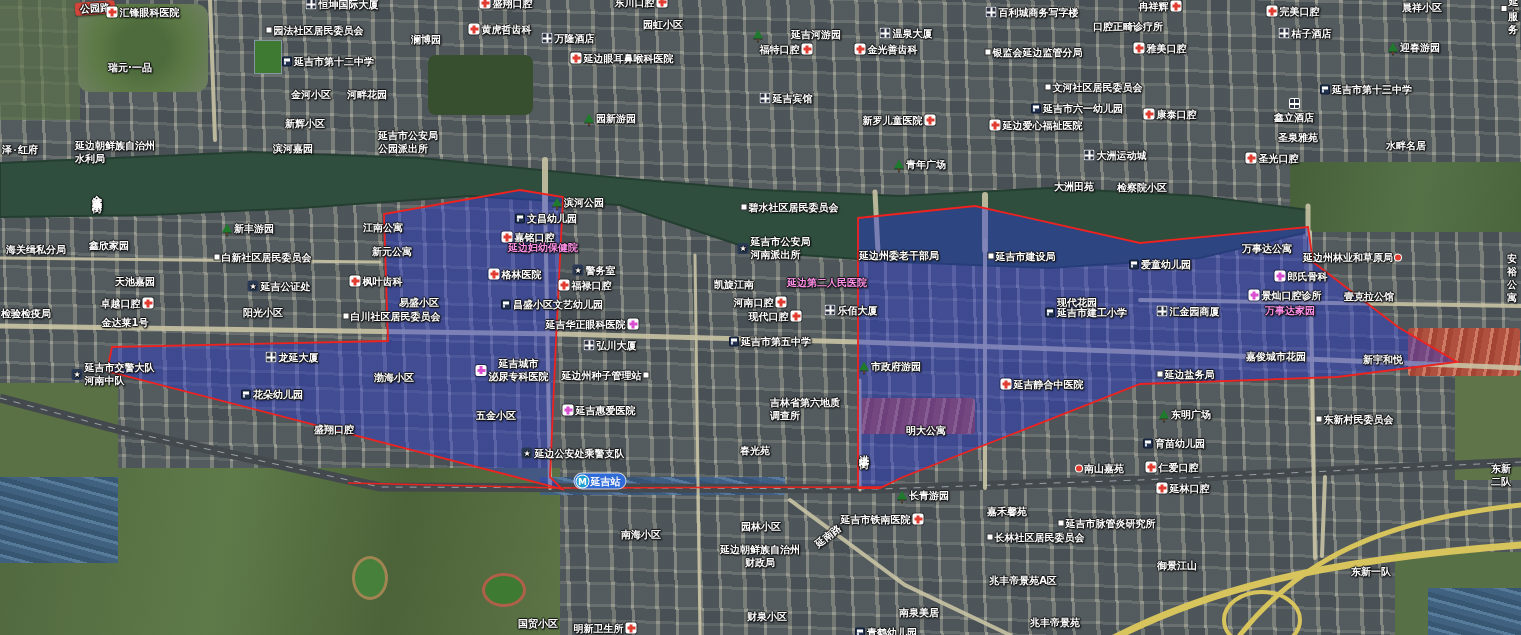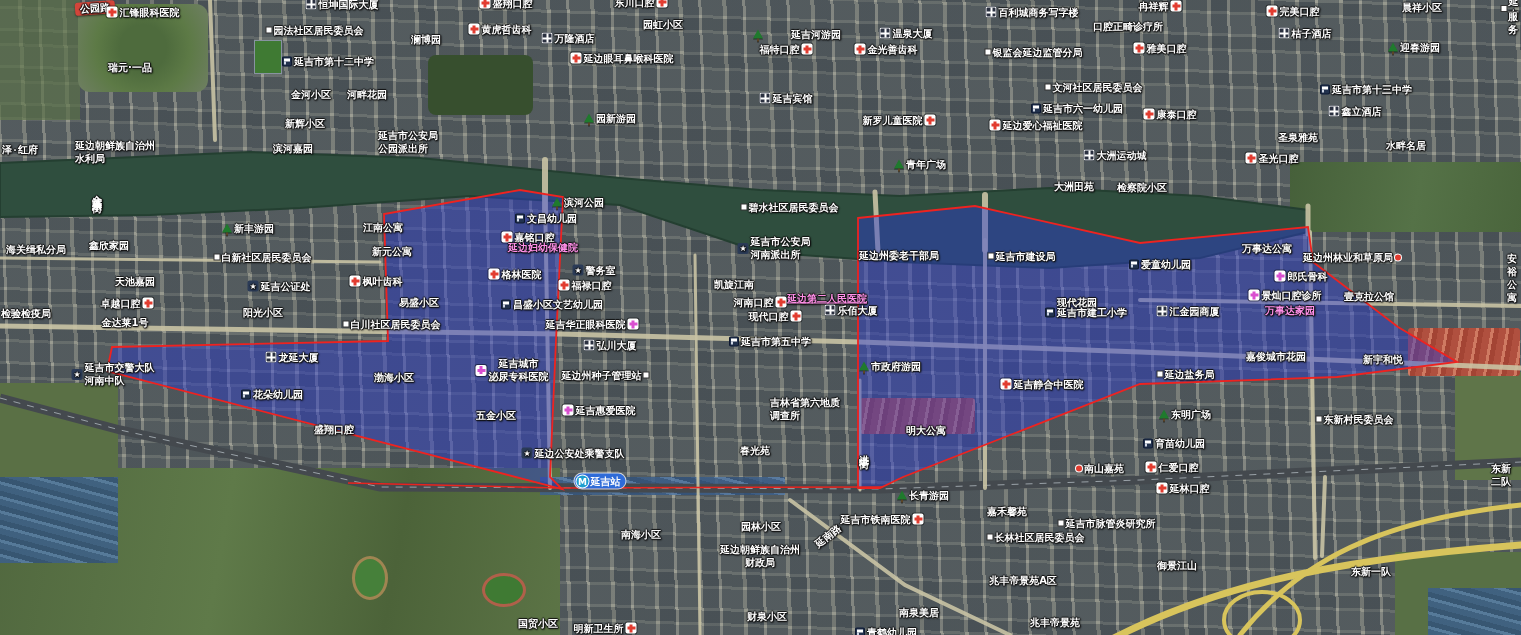--- a/index.html
+++ b/index.html
@@ -141,21 +141,21 @@
       <div class="lbl" style="left: 906px; top: 33px;"><span class="ic ic-building"></span><span class="tx">温泉大厦</span></div>
       <div class="lbl" style="left: 886px; top: 49px;"><span class="ic ic-cross"></span><span class="tx">金光善齿科</span></div>
       <div class="lbl" style="left: 1034px; top: 52px;"><span class="ic ic-dot"></span><span class="tx">银监会延边监管分局</span></div>
       <div class="lbl" style="left: 786px; top: 98px;"><span class="ic ic-building"></span><span class="tx">延吉宾馆</span></div>
       <div class="lbl" style="left: 1094px; top: 87px;"><span class="ic ic-dot"></span><span class="tx">文河社区居民委员会</span></div>
       <div class="lbl" style="left: 899px; top: 120px;"><span class="tx">新罗儿童医院</span><span class="ic ic-cross"></span></div>
       <div class="lbl" style="left: 1077px; top: 108px;"><span class="ic ic-school"></span><span class="tx">延吉市六一幼儿园</span></div>
       <div class="lbl" style="left: 1036px; top: 125px;"><span class="ic ic-cross"></span><span class="tx">延边爱心福祉医院</span></div>
       <div class="lbl" style="left: 1170px; top: 114px;"><span class="ic ic-cross"></span><span class="tx">康泰口腔</span></div>
       <div class="lbl" style="left: 1366px; top: 89px;"><span class="ic ic-school"></span><span class="tx">延吉市第十三中学</span></div>
-      <div class="lbl" style="left: 1355px; top: 111px;"><span class="ic ic-building"></span><span class="tx">鑫立酒店</span></div>
+      <div class="lbl" style="left: 1294px; top: 111px; flex-direction: column;"><span class="ic ic-building"></span><span class="tx">鑫立酒店</span></div>
       <div class="lbl" style="left: 1298px; top: 137px;"><span class="tx">圣泉雅苑</span></div>
       <div class="lbl" style="left: 1406px; top: 145px;"><span class="tx">水畔名居</span></div>
       <div class="lbl" style="left: 1272px; top: 158px;"><span class="ic ic-cross"></span><span class="tx">圣光口腔</span></div>
       <div class="lbl" style="left: 328px; top: 61px;"><span class="ic ic-school"></span><span class="tx">延吉市第十二中学</span></div>
       <div class="lbl" style="left: 311px; top: 94px;"><span class="tx">金河小区</span></div>
       <div class="lbl" style="left: 367px; top: 94px;"><span class="tx">河畔花园</span></div>
       <div class="lbl" style="left: 130px; top: 67px;"><span class="tx">瑞元·一品</span></div>
       <div class="lbl" style="left: 305px; top: 123px;"><span class="tx">新辉小区</span></div>
       <div class="lbl" style="left: 293px; top: 148px;"><span class="tx">滨河嘉园</span></div>
       <div class="lbl" style="left: 115px; top: 152px;"><span class="tx" style="text-align: left;">延边朝鲜族自治州
@@ -188,39 +188,39 @@
       <div class="lbl" style="left: 515px; top: 274px;"><span class="ic ic-cross"></span><span class="tx">格林医院</span></div>
       <div class="lbl" style="left: 594px; top: 270px;"><span class="ic ic-star">★</span><span class="tx">警务室</span></div>
       <div class="lbl" style="left: 585px; top: 285px;"><span class="ic ic-cross"></span><span class="tx">福禄口腔</span></div>
       <div class="lbl" style="left: 552px; top: 304px;"><span class="ic ic-school"></span><span class="tx">昌盛小区文艺幼儿园</span></div>
       <div class="lbl" style="left: 419px; top: 302px;"><span class="tx">易盛小区</span></div>
       <div class="lbl" style="left: 790px; top: 207px;"><span class="ic ic-dot"></span><span class="tx">碧水社区居民委员会</span></div>
       <div class="lbl" style="left: 774px; top: 248px;"><span class="ic ic-star">★</span><span class="tx" style="text-align: left;">延吉市公安局
 河南派出所</span></div>
       <div class="lbl" style="left: 899px; top: 255px;"><span class="tx">延边州委老干部局</span></div>
       <div class="lbl" style="left: 1022px; top: 256px;"><span class="ic ic-dot"></span><span class="tx">延吉市建设局</span></div>
-      <div class="lbl lbl-pink" style="left: 827px; top: 298px; text-decoration: underline;"><span class="tx">延边第二人民医院</span></div>
+      <div class="lbl lbl-pink" style="left: 827px; top: 282px;"><span class="tx">延边第二人民医院</span></div>
       <div class="lbl" style="left: 1077px; top: 302px;"><span class="tx">现代花园</span></div>
       <div class="lbl" style="left: 1086px; top: 312px;"><span class="ic ic-school"></span><span class="tx">延吉市建工小学</span></div>
       <div class="lbl" style="left: 851px; top: 310px;"><span class="ic ic-building"></span><span class="tx">乐佰大厦</span></div>
       <div class="lbl" style="left: 775px; top: 316px;"><span class="tx">现代口腔</span><span class="ic ic-cross"></span></div>
       <div class="lbl" style="left: 760px; top: 302px;"><span class="tx">河南口腔</span><span class="ic ic-cross"></span></div>
       <div class="lbl" style="left: 734px; top: 284px;"><span class="tx">凯旋江南</span></div>
       <div class="lbl" style="left: 1267px; top: 248px;"><span class="tx">万事达公寓</span></div>
       <div class="lbl" style="left: 1160px; top: 264px;"><span class="ic ic-school"></span><span class="tx">爱童幼儿园</span></div>
       <div class="lbl" style="left: 1352px; top: 257px;"><span class="tx">延边州林业和草原局</span><span class="ic ic-reddot"></span></div>
       <div class="lbl" style="left: 1301px; top: 276px;"><span class="ic ic-crossp"></span><span class="tx">郎氏骨科</span></div>
       <div class="lbl" style="left: 1285px; top: 295px;"><span class="ic ic-crossp"></span><span class="tx">景灿口腔诊所</span></div>
       <div class="lbl lbl-pink" style="left: 1290px; top: 310px;"><span class="tx">万事达家园</span></div>
       <div class="lbl" style="left: 1369px; top: 296px;"><span class="tx">壹克拉公馆</span></div>
       <div class="lbl" style="left: 1188px; top: 311px;"><span class="ic ic-building"></span><span class="tx">汇金园商厦</span></div>
       <div class="lbl" style="left: 1512px; top: 278px;"><span class="tx">安裕公寓</span></div>
       <div class="lbl" style="left: 1185px; top: 414px;"><span class="ic ic-park"></span><span class="tx">东明广场</span></div>
       <div class="lbl" style="left: 125px; top: 322px;"><span class="tx">金达莱1号</span></div>
-      <div class="lbl" style="left: 392px; top: 324px;"><span class="ic ic-dot"></span><span class="tx">白川社区居民委员会</span></div>
+      <div class="lbl" style="left: 392px; top: 316px;"><span class="ic ic-dot"></span><span class="tx">白川社区居民委员会</span></div>
       <div class="lbl" style="left: 113px; top: 374px;"><span class="ic ic-star">★</span><span class="tx" style="text-align: left;">延吉市交警大队
 河南中队</span></div>
       <div class="lbl" style="left: 292px; top: 357px;"><span class="ic ic-building"></span><span class="tx">龙延大厦</span></div>
       <div class="lbl" style="left: 394px; top: 377px;"><span class="tx">渤海小区</span></div>
       <div class="lbl" style="left: 272px; top: 394px;"><span class="ic ic-school"></span><span class="tx">花朵幼儿园</span></div>
       <div class="lbl" style="left: 334px; top: 429px;"><span class="tx">盛翔口腔</span></div>
       <div class="lbl" style="left: 496px; top: 415px;"><span class="tx">五金小区</span></div>
       <div class="lbl" style="left: 592px; top: 324px;"><span class="tx">延吉华正眼科医院</span><span class="ic ic-crossp"></span></div>
       <div class="lbl" style="left: 610px; top: 345px;"><span class="ic ic-building"></span><span class="tx">弘川大厦</span></div>
       <div class="lbl" style="left: 770px; top: 341px;"><span class="ic ic-school"></span><span class="tx">延吉市第五中学</span></div>

